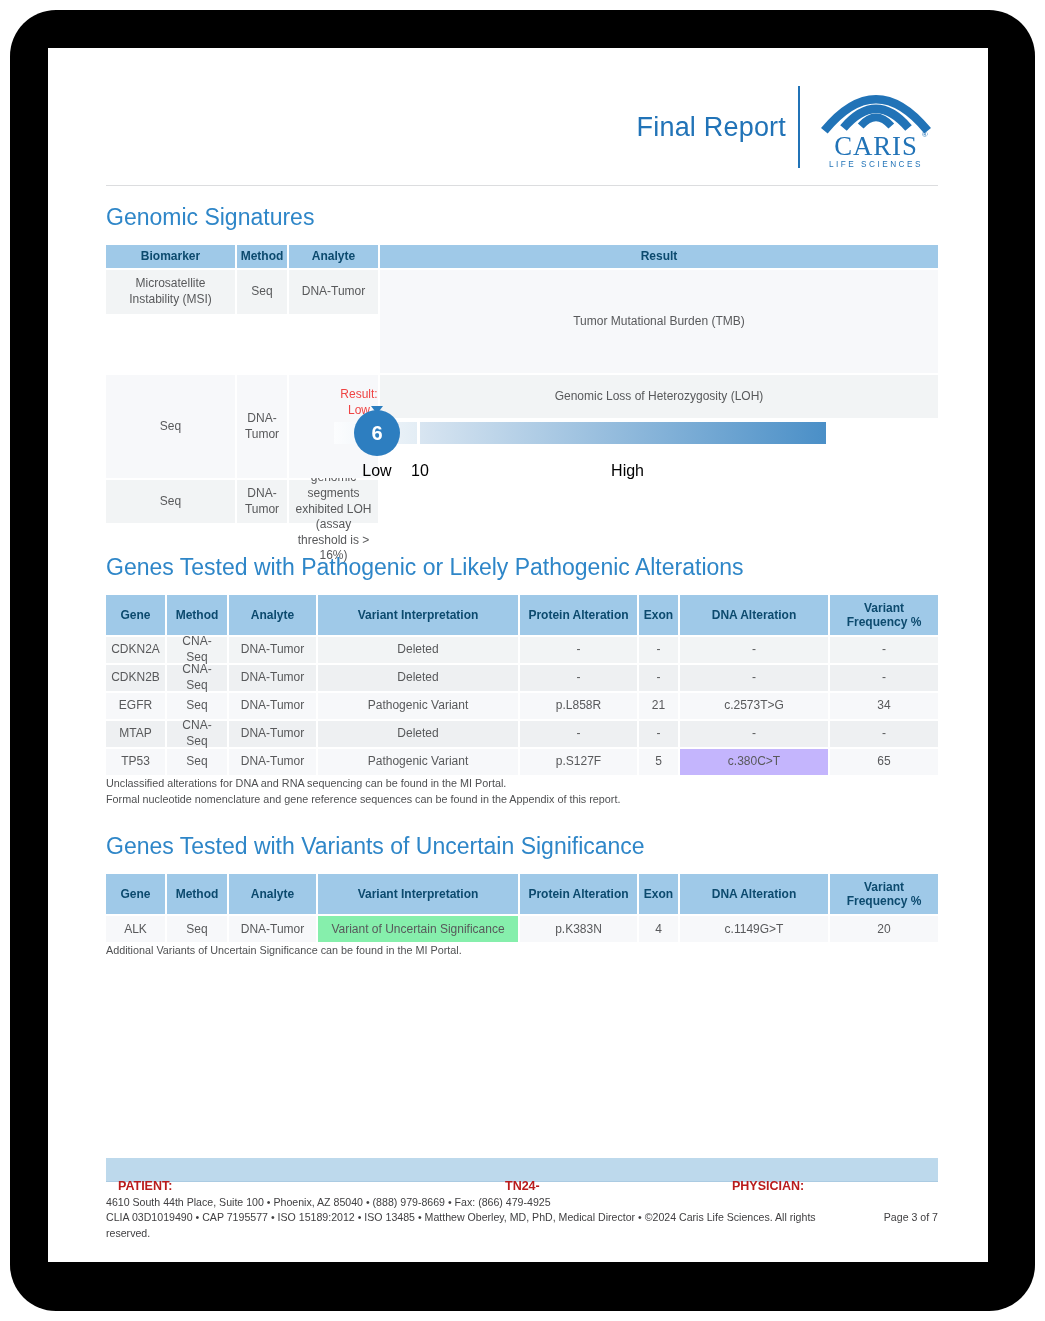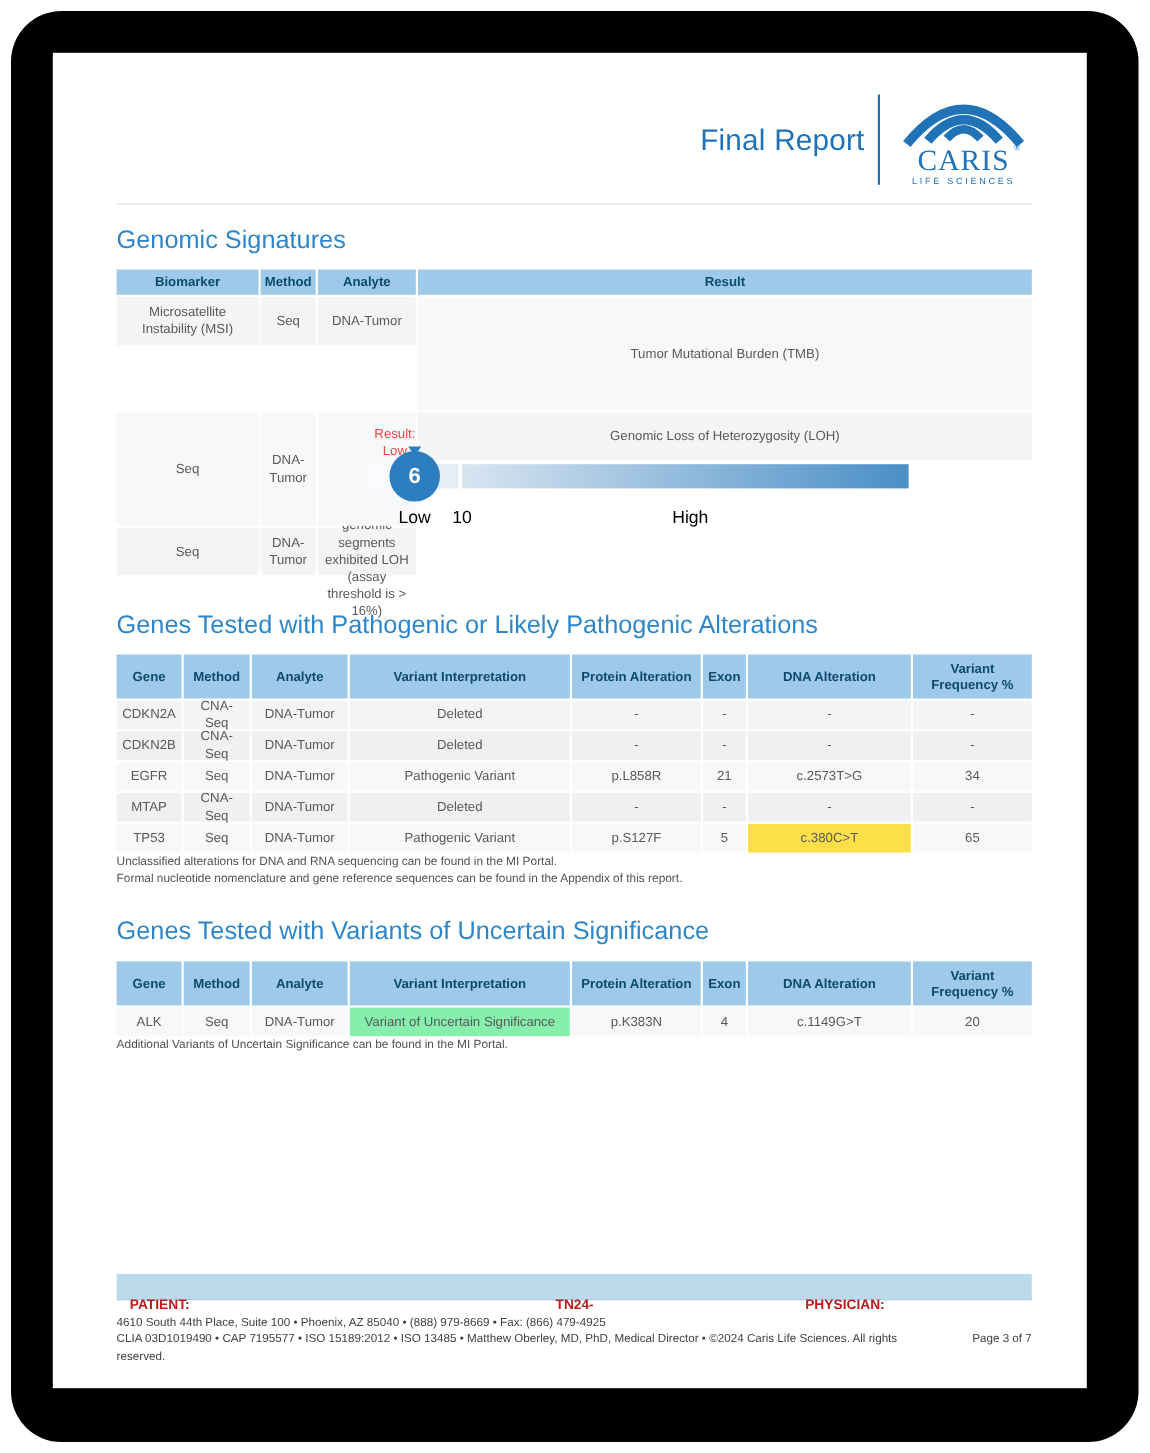--- a/index.html
+++ b/index.html
@@ -175,21 +175,21 @@
       <div class="td row-b">-</div>
       <div class="td row-b">-</div>
       <div class="td row-b">-</div>
 
       <div class="td row-a" style="background:#f7f8fa;">TP53</div>
       <div class="td row-a" style="background:#f7f8fa;">Seq</div>
       <div class="td row-a" style="background:#f7f8fa;">DNA-Tumor</div>
       <div class="td row-a" style="background:#f7f8fa;">Pathogenic Variant</div>
       <div class="td row-a" style="background:#f7f8fa;">p.S127F</div>
       <div class="td row-a" style="background:#f7f8fa;">5</div>
-      <div class="td row-a" style="background:#fde047;">c.380C&gt;T</div>
+      <div class="td row-a" style="background:#c4b5fd;">c.380C&gt;T</div>
       <div class="td row-a" style="background:#f7f8fa;">65</div>
     </div>
     <div class="notes">
       <div>Unclassified alterations for DNA and RNA sequencing can be found in the MI Portal.</div>
       <div>Formal nucleotide nomenclature and gene reference sequences can be found in the Appendix of this report.</div>
     </div>
 
     <h2 class="section-title title-3">Genes Tested with Variants of Uncertain Significance</h2>
     <div class="grid gene-grid">
       <div class="th">Gene</div>

